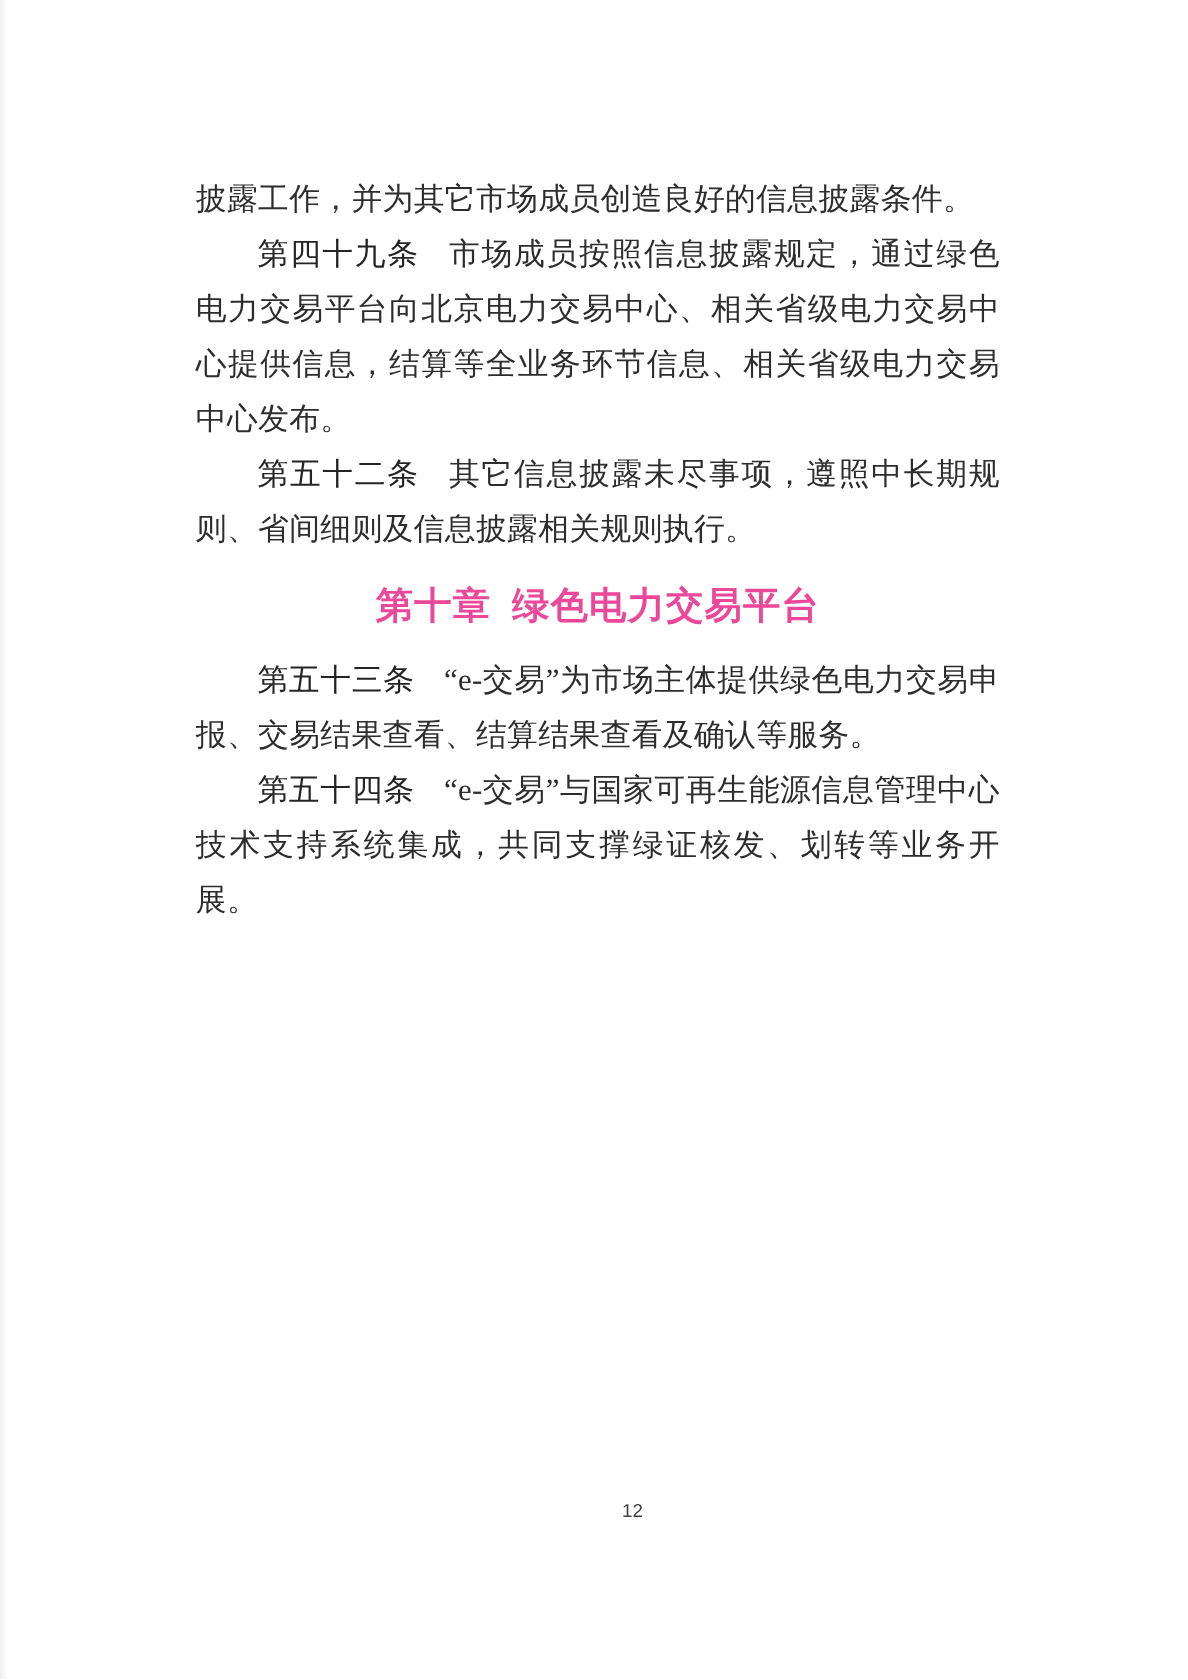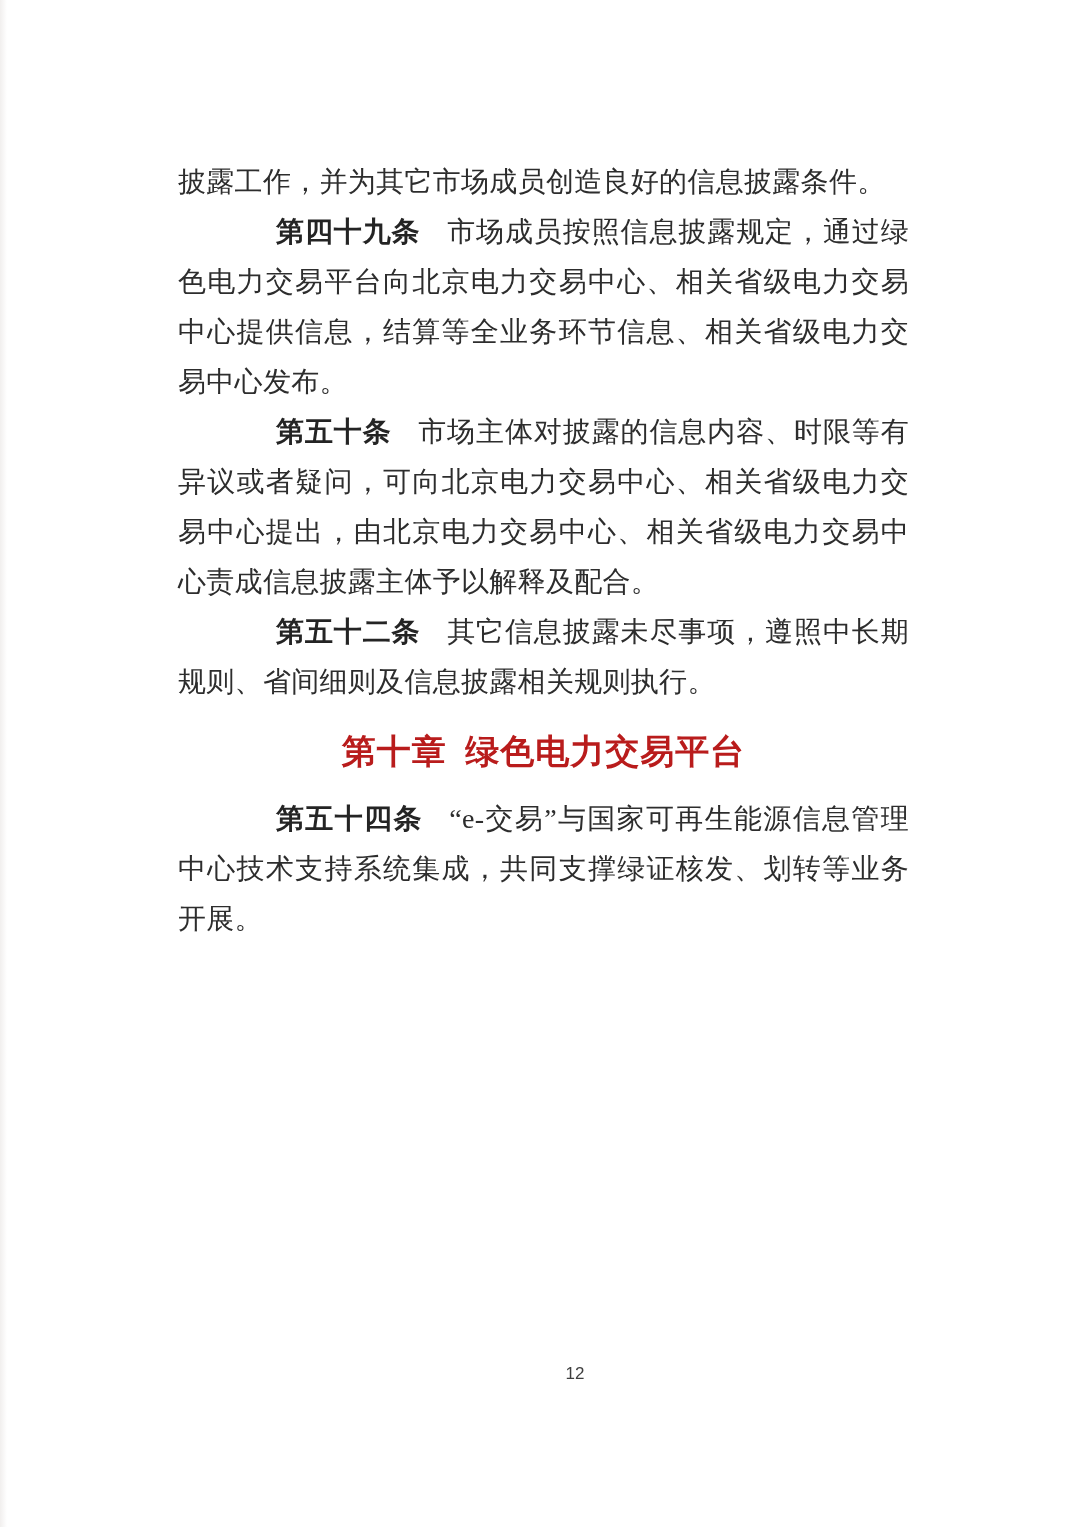--- a/index.html
+++ b/index.html
@@ -38,33 +38,32 @@
   }
   p.para {
     margin: 0;
     text-indent: 2em;
   }
   p.cont {
     margin: 0;
     text-indent: 0;
   }
   .art-num {
-    font-weight: bold;
+    font-weight: normal;
     color: #242424;
     margin-right: 0.95em;
-    margin-left: 42px;
   }
   .chapter {
     margin: 18px 0 15px 0;
     text-align: center;
     text-indent: 0;
     font-size: 34px;
     font-weight: bold;
     line-height: 54px;
-    color: #b91c1c;
+    color: #ec4899;
     letter-spacing: 1px;
   }
   .chapter-title {
     margin-left: 0.55em;
   }
   .page-number {
     position: absolute;
     left: 0;
     top: 1363px;
     width: 100%;
@@ -85,33 +84,33 @@
   <div class="content">
 
     <p class="cont">
       <span>披露工作，并为其它市场成员创造良好的信息披露条件。</span>
     </p>
 
     <p class="para">
       <span class="art-num">第四十九条</span><span>市场成员按照信息披露规定，通过绿色电力交易平台向北京电力交易中心、相关省级电力交易中心提供信息，结算等全业务环节信息、相关省级电力交易中心发布。</span>
     </p>
 
-    <p class="para">
-      <span class="art-num">第五十条</span><span>市场主体对披露的信息内容、时限等有异议或者疑问，可向北京电力交易中心、相关省级电力交易中心提出，由北京电力交易中心、相关省级电力交易中心责成信息披露主体予以解释及配合。</span>
-    </p>
 
     <p class="para">
       <span class="art-num">第五十二条</span><span>其它信息披露未尽事项，遵照中长期规则、省间细则及信息披露相关规则执行。</span>
     </p>
 
     <h2 class="chapter">
       <span>第十章</span><span class="chapter-title">绿色电力交易平台</span>
     </h2>
 
 
+    <p class="para">
+      <span class="art-num">第五十三条</span><span>“e-交易”为市场主体提供绿色电力交易申报、交易结果查看、结算结果查看及确认等服务。</span>
+    </p>
 
     <p class="para">
       <span class="art-num">第五十四条</span><span>“e-交易”与国家可再生能源信息管理中心技术支持系统集成，共同支撑绿证核发、划转等业务开展。</span>
     </p>
 
 
 
   </div>
 
   <div class="page-number">12</div>

